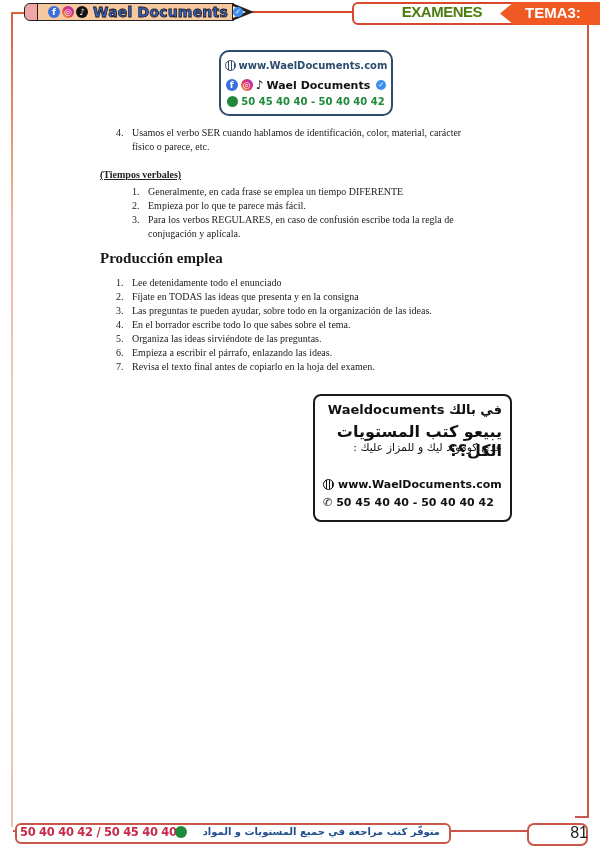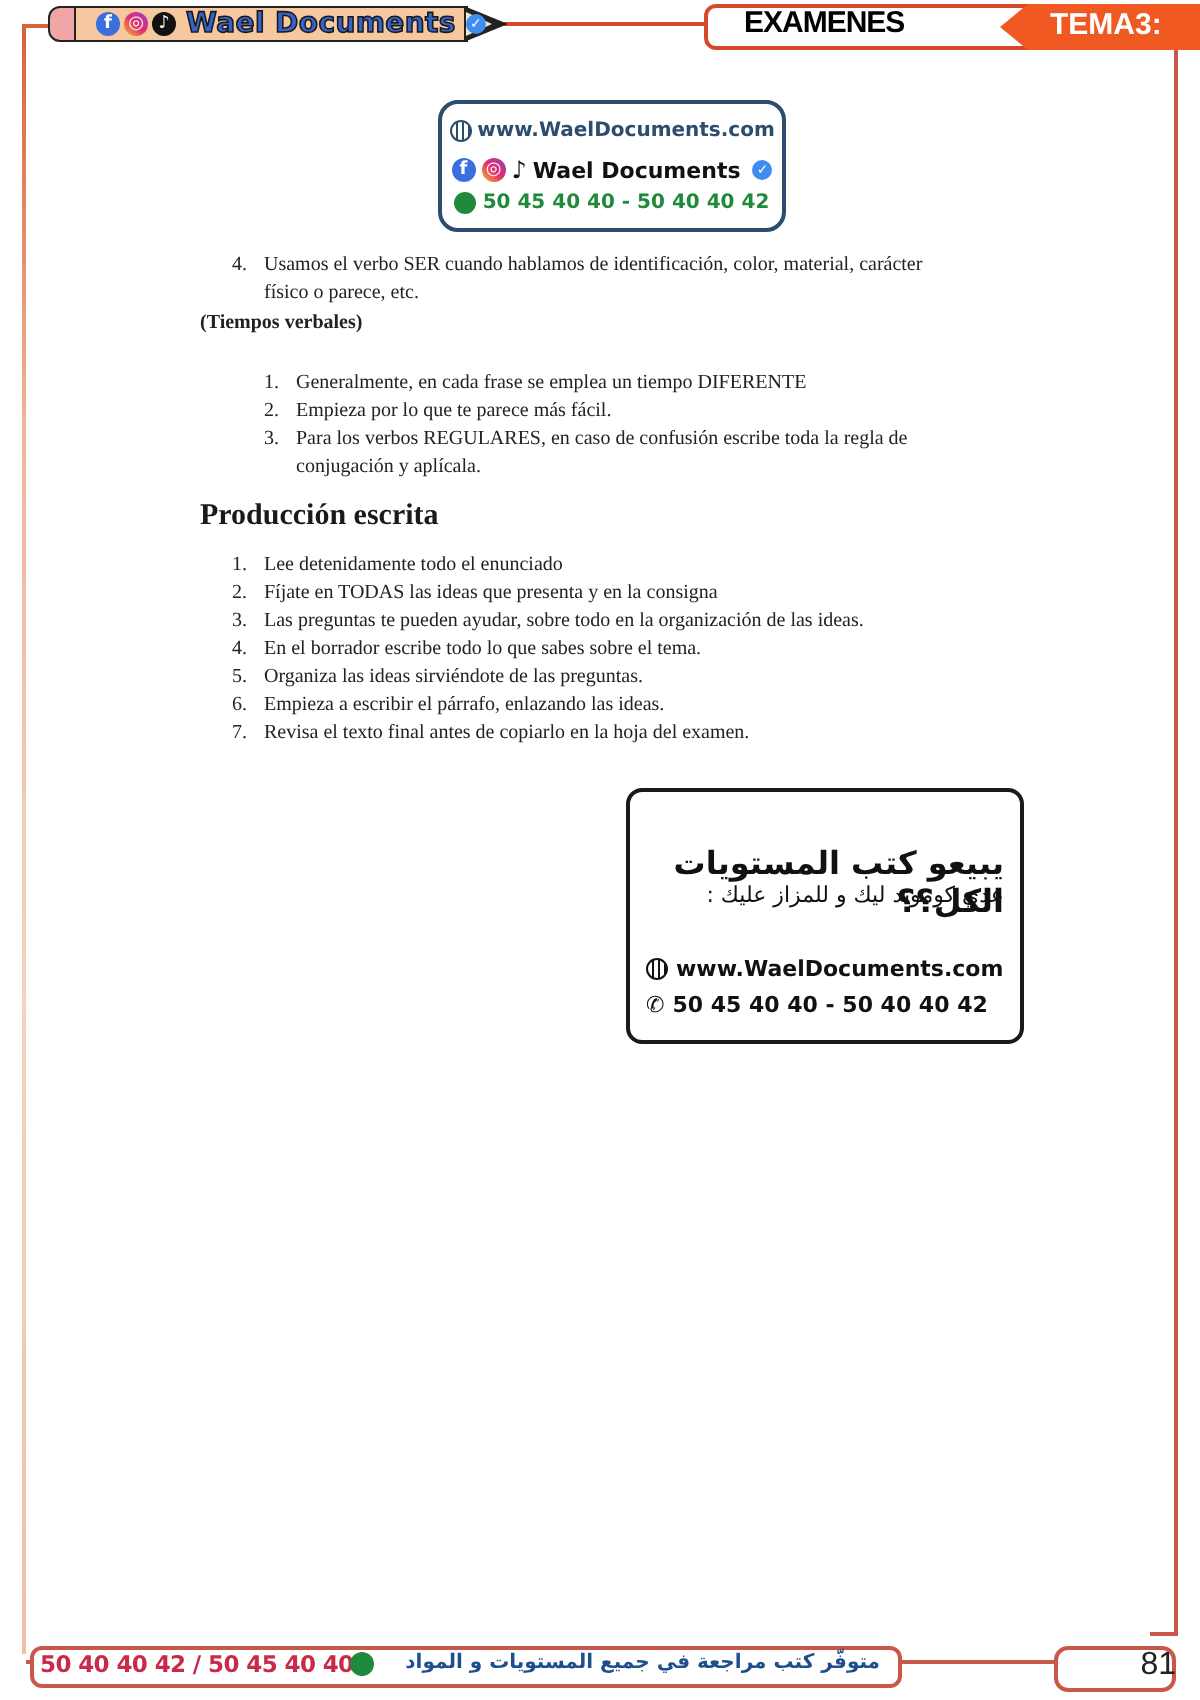--- a/index.html
+++ b/index.html
@@ -29,22 +29,22 @@
   .soc.ig { background:linear-gradient(45deg,#f7b42c,#e1306c,#9b3ac8); }
   .soc.tt { background:#111; }
   .pencil-title { font:bold 14px "DejaVu Sans", sans-serif; color:#3563c9; margin-left:3px;
     -webkit-text-stroke:0.8px #1a1a1a; letter-spacing:0.2px; }
   .verify { width:10px; height:10px; border-radius:50%; background:#3d8ef0; color:#fff; font:bold 7px "DejaVu Sans",sans-serif;
     display:inline-flex; align-items:center; justify-content:center; margin-left:3px; }
 
   
   .hdr-box { position:absolute; left:352px; top:2px; width:236px; height:19px; border:2px solid #d9482b; border-radius:6px;
     background:#fff; }
-  .hdr-examenes { position:absolute; left:372px; top:3px; width:110px; text-align:left;
-    font:bold 15px "Liberation Sans", sans-serif; color:#000000; letter-spacing:-0.5px; }
+  .hdr-examenes { position:absolute; left:372px; top:3px; width:110px; text-align:right;
+    font:bold 15px "Liberation Sans", sans-serif; color:#4d7c0f; letter-spacing:-0.5px; }
   .hdr-tema { position:absolute; left:500px; top:2px; width:100px; height:23px; background:#f05a22;
     clip-path:polygon(14px 0,100% 0,100% 100%,14px 100%,0 50%); }
   .hdr-tema-text { position:absolute; left:525px; top:4px; font:bold 15px "Liberation Sans", sans-serif; color:#fff; }
 
   
   .contact { position:absolute; left:219px; top:50px; width:170px; height:62px; border:2.5px solid #2d4d6e;
     border-radius:10px; background:#fff; font-family:"DejaVu Sans", sans-serif; }
   .contact .row { position:absolute; left:0; width:100%; display:flex; justify-content:center; align-items:center; gap:3px; }
   .contact .r1 { top:8px; font:bold 10px "DejaVu Sans",sans-serif; color:#2d4d6e; }
   .contact .r2 { top:26px; font:bold 11px "DejaVu Sans",sans-serif; color:#111; }
@@ -125,46 +125,47 @@
   <div class="row r3">
     <span class="wa"></span>
     <span>50 45 40 40 - 50 40 40 42</span>
   </div>
 </div>
 
 <div class="num" style="left:116px; top:126px;">4.</div>
 <div class="txt" style="left:132px; top:126px;">Usamos el verbo SER cuando hablamos de identificación, color, material, carácter</div>
 <div class="txt" style="left:132px; top:140px;">físico o parece, etc.</div>
 
-<div class="sec-title" style="left:100px; top:156px;">(Tiempos verbales)</div>
+<div class="sec-title" style="left:100px; top:169px;text-decoration:underline;">(Tiempos verbales)</div>
 <div class="num" style="left:132px; top:185px;">1.</div>
 <div class="txt" style="left:148px; top:185px;">Generalmente, en cada frase se emplea un tiempo DIFERENTE</div>
 <div class="num" style="left:132px; top:199px;">2.</div>
 <div class="txt" style="left:148px; top:199px;">Empieza por lo que te parece más fácil.</div>
 <div class="num" style="left:132px; top:213px;">3.</div>
 <div class="txt" style="left:148px; top:213px;">Para los verbos REGULARES, en caso de confusión escribe toda la regla de</div>
 <div class="txt" style="left:148px; top:227px;">conjugación y aplícala.</div>
 
-<div class="h2" style="left:100px; top:250px;">Producción escrita</div>
+<div class="h2" style="left:100px; top:250px;">Producción emplea</div>
 <div class="num" style="left:116px; top:276px;">1.</div>
 <div class="txt" style="left:132px; top:276px;">Lee detenidamente todo el enunciado</div>
 <div class="num" style="left:116px; top:290px;">2.</div>
 <div class="txt" style="left:132px; top:290px;">Fíjate en TODAS las ideas que presenta y en la consigna</div>
 <div class="num" style="left:116px; top:304px;">3.</div>
 <div class="txt" style="left:132px; top:304px;">Las preguntas te pueden ayudar, sobre todo en la organización de las ideas.</div>
 <div class="num" style="left:116px; top:318px;">4.</div>
 <div class="txt" style="left:132px; top:318px;">En el borrador escribe todo lo que sabes sobre el tema.</div>
 <div class="num" style="left:116px; top:332px;">5.</div>
 <div class="txt" style="left:132px; top:332px;text-align:right;">Organiza las ideas sirviéndote de las preguntas.</div>
 <div class="num" style="left:116px; top:346px;">6.</div>
 <div class="txt" style="left:132px; top:346px;">Empieza a escribir el párrafo, enlazando las ideas.</div>
 <div class="num" style="left:116px; top:360px;">7.</div>
 <div class="txt" style="left:132px; top:360px;">Revisa el texto final antes de copiarlo en la hoja del examen.</div>
 
 <div class="ad">
+  <div class="ar a1">في بالك Waeldocuments</div>
   <div class="ar a2">يبيعو كتب المستويات الكل؟؟</div>
   <div class="ar a3">عدي كوموند ليك و للمزاز عليك :</div>
   <div class="ln l1">
     <span class="globe" style="border-color:#111;background:repeating-linear-gradient(90deg,transparent 0 2px,#111 2px 3px);"></span>
     <span>www.WaelDocuments.com</span>
   </div>
   <div class="ln l2">
     <span class="phone-ico">✆</span>
     <span>50 45 40 40 - 50 40 40 42</span>
   </div>

